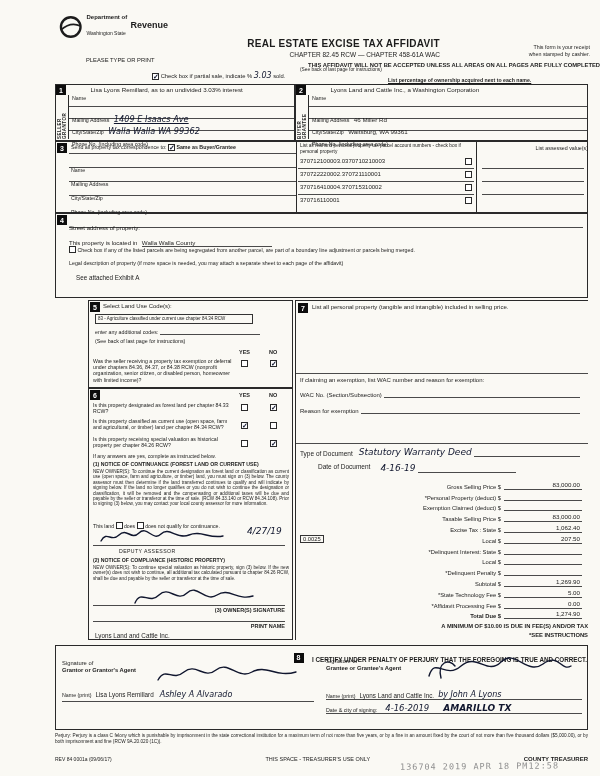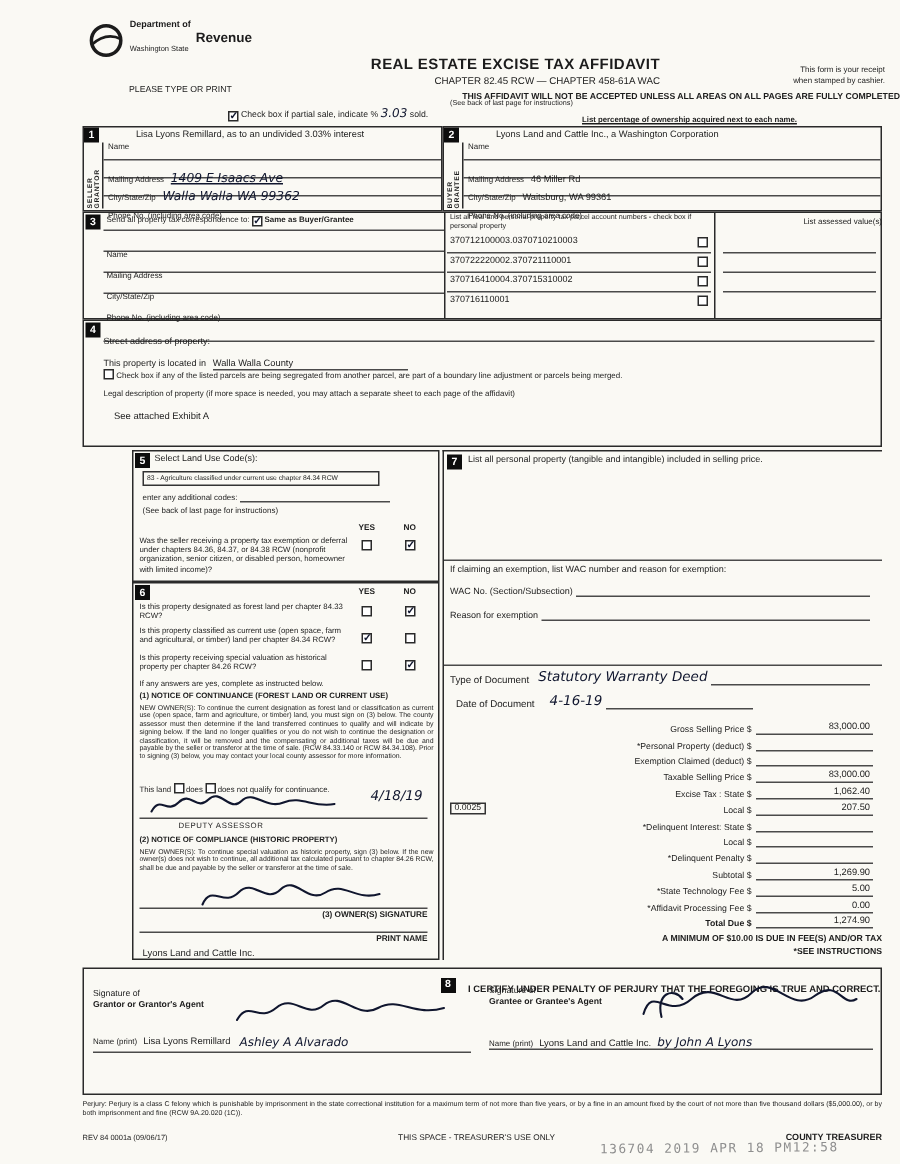--- a/index.html
+++ b/index.html
@@ -231,21 +231,21 @@
       <span class="cb"></span>
       <span>does</span>
       <span class="cb"></span>
       <span>does not</span>
       <span>qualify for continuance.</span>
     </div>
 
     <svg class="sig abs" style="left:8px;top:139px;" width="130" height="17" viewBox="0 0 130 17">
       <path d="M4,13 C10,2 14,15 22,7 S34,13 42,5 S56,14 64,6 S80,12 92,7 S112,11 126,8"></path>
     </svg>
-    <span class="abs hand" style="left:158px;top:137px;font-size:9px;">4/18/19</span>
+    <span class="abs hand" style="left:158px;top:137px;font-size:9px;">4/27/19</span>
     <div class="abs" style="left:4px;top:156px;width:192px;border-bottom:1px solid #4a4a4a;"></div>
     <div class="abs" style="left:30px;top:159px;font-size:5.2px;letter-spacing:.4px;">DEPUTY ASSESSOR</div>
 
     <div class="abs q b" style="left:4px;top:168px;">(2) NOTICE OF COMPLIANCE (HISTORIC PROPERTY)</div>
     <div class="abs tiny" style="left:4px;top:176px;width:196px;">NEW OWNER(S): To continue special valuation as historic property, sign (3) below. If the new owner(s) does not wish to continue, all additional tax calculated pursuant to chapter 84.26 RCW, shall be due and payable by the seller or transferor at the time of sale.</div>
 
     <svg class="sig abs" style="left:40px;top:198px;" width="130" height="20" viewBox="0 0 130 20">
       <path d="M6,16 C12,2 20,18 30,8 S48,16 58,6 S76,16 88,8 S108,14 124,9"></path>
     </svg>
     <div class="abs" style="left:4px;top:216px;width:192px;border-bottom:1px solid #4a4a4a;"></div>
@@ -269,21 +269,21 @@
       <span style="font-size:6px;white-space:nowrap;">Reason for exemption</span>
       <span class="fill"></span>
     </div>
 
     <div class="abs" style="left:0;right:0;top:142px;border-top:1px solid #4a4a4a;"></div>
     <div class="abs" style="left:4px;top:146px;right:6px;display:flex;align-items:flex-end;">
       <span style="font-size:6.5px;white-space:nowrap;">Type of Document</span>
       <span class="hand" style="font-size:9px;margin-left:6px;">Statutory Warranty Deed</span>
       <span class="fill"></span>
     </div>
-    <div class="abs" style="left:8px;top:162px;width:200px;display:flex;align-items:flex-end;">
+    <div class="abs" style="left:22px;top:162px;width:200px;display:flex;">
       <span style="font-size:6.5px;white-space:nowrap;">Date of Document</span>
       <span class="hand" style="font-size:9px;margin-left:10px;">4-16-19</span>
       <span class="fill"></span>
     </div>
 
     <div class="abs" style="left:4px;top:178px;right:6px;">
       <div class="mrow">
           <span class="sp"></span>
           <span class="mlabel">Gross Selling Price $</span>
           <span class="mval">83,000.00</span>
@@ -387,20 +387,25 @@
         <svg class="sig abs" style="left:95px;top:-6px;" width="155" height="32" viewBox="0 0 155 32">
           <path d="M8,24 C14,4 24,28 40,14 S66,24 80,10 S106,24 122,12 S140,20 150,14"></path>
           <path d="M20,26 C16,10 28,6 34,14"></path>
         </svg>
       </div>
       <div class="ul" style="display:flex;align-items:flex-end;height:14px;">
         <span class="lbl" style="white-space:nowrap;">Name (print)</span>
         <span style="font-size:6.3px;margin-left:4px;white-space:nowrap;">Lyons Land and Cattle Inc.</span>
         <span class="hand" style="font-size:8px;margin-left:4px;white-space:nowrap;">by John A Lyons</span>
       </div>
+      <div class="ul" style="display:flex;align-items:flex-end;height:14px;">
+        <span class="lbl" style="white-space:nowrap;">Date &amp; city of signing:</span>
+        <span class="hand" style="font-size:8.5px;margin-left:8px;">4-16-2019</span>
+        <span class="hand b" style="font-size:9px;margin-left:14px;">AMARILLO TX</span>
+      </div>
     </div>
   </div>
 
   <div class="abs" style="left:55px;top:733px;width:533px;font-size:4.7px;line-height:1.25;text-align:justify;">Perjury: Perjury is a class C felony which is punishable by imprisonment in the state correctional institution for a maximum term of not more than five years, or by a fine in an amount fixed by the court of not more than five thousand dollars ($5,000.00), or by both imprisonment and fine (RCW 9A.20.020 (1C)).</div>
 
   <div class="abs" style="left:55px;top:756px;width:533px;display:flex;justify-content:space-between;align-items:baseline;">
     <span style="font-size:5px;">REV 84 0001a (09/06/17)</span>
     <span style="font-size:5.5px;">THIS SPACE - TREASURER'S USE ONLY</span>
     <span class="b" style="font-size:6px;">COUNTY TREASURER</span>
   </div>

